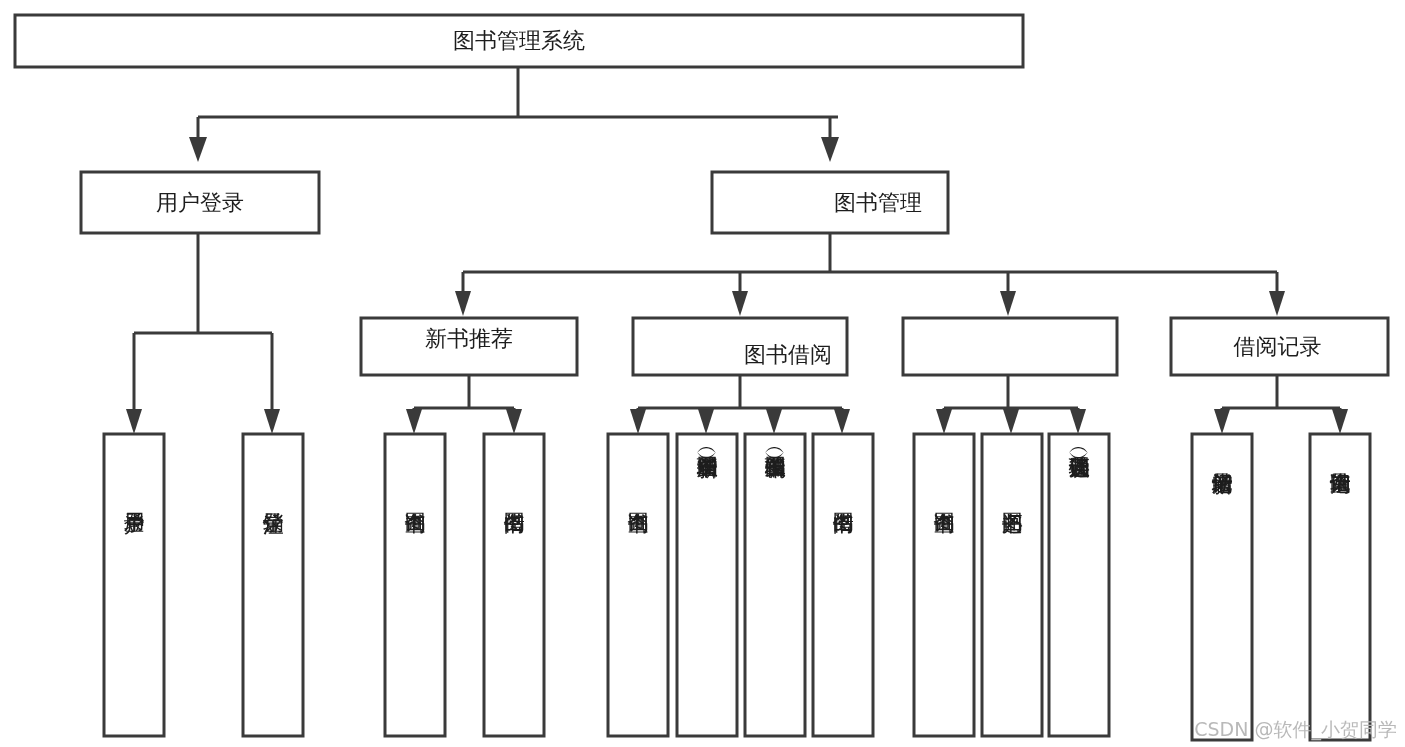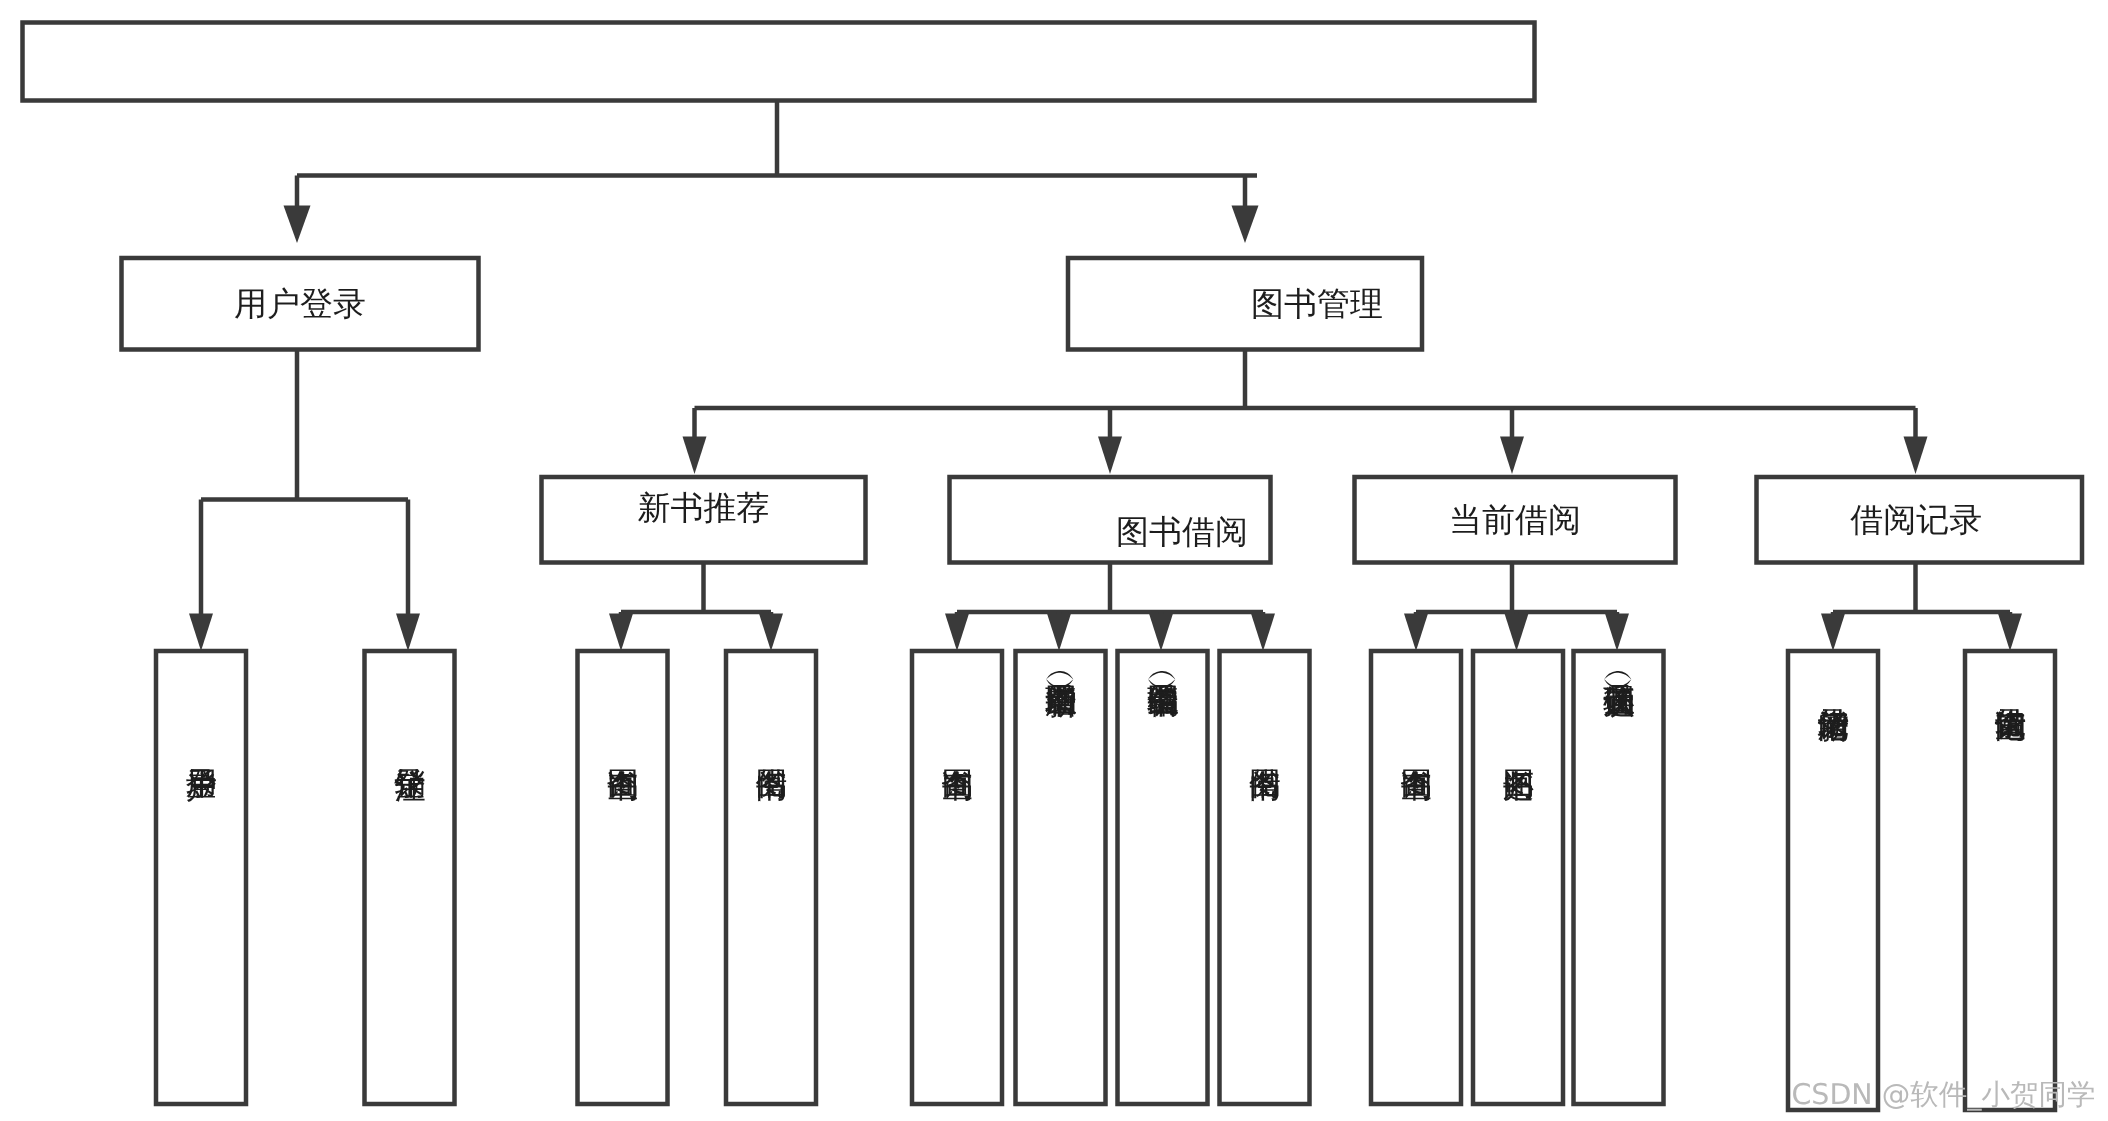--- a/index.html
+++ b/index.html
@@ -187,40 +187,40 @@
 
     <rect class="node-box" x="914" y="434" width="60" height="302"></rect>
     <rect class="node-box" x="982" y="434" width="60" height="302"></rect>
     <rect class="node-box" x="1049" y="434" width="60" height="302"></rect>
 
     <rect class="node-box" x="1192" y="434" width="60" height="306"></rect>
     <rect class="node-box" x="1310" y="434" width="60" height="306"></rect>
 
   </svg>
 
+  <div class="hlabel-wrap" style="left:15px; top:15px; width:1008px; height:52px;">
+    <span class="hlabel-text">图书管理系统</span>
+  </div>
 
   <div class="hlabel-wrap" style="left:81px; top:172px; width:238px; height:61px;border-radius:30px;">
     <span class="hlabel-text">用户登录</span>
   </div>
 
   <div class="hlabel-wrap" style="left:712px; top:172px; width:236px; height:61px;padding-left:48px;">
     <span class="hlabel-text">图书管理</span>
   </div>
 
   <div class="hlabel-wrap" style="left:361px; top:318px; width:216px; height:42px;">
     <span class="hlabel-text">新书推荐</span>
   </div>
 
   <div class="hlabel-wrap" style="left:633px; top:318px; width:214px; height:74px;padding-left:48px;">
     <span class="hlabel-text">图书借阅</span>
   </div>
 
-  <div class="hlabel-wrap" style="left:903px; top:318px; width:214px; height:57px;">
-    <span class="hlabel-text">当前借阅</span>
-  </div>
 
   <div class="hlabel-wrap" style="left:1171px; top:318px; width:213px; height:57px;">
     <span class="hlabel-text">借阅记录</span>
   </div>
 
   <div class="vlabel-wrap" style="left:104px; top:434px; width:60px; height:302px; padding-top:62px;">
     <span class="vlabel-text">用户登录</span>
   </div>
   <div class="vlabel-wrap" style="left:243px; top:434px; width:60px; height:302px; padding-top:62px;">
     <span class="vlabel-text">注销登录</span>

